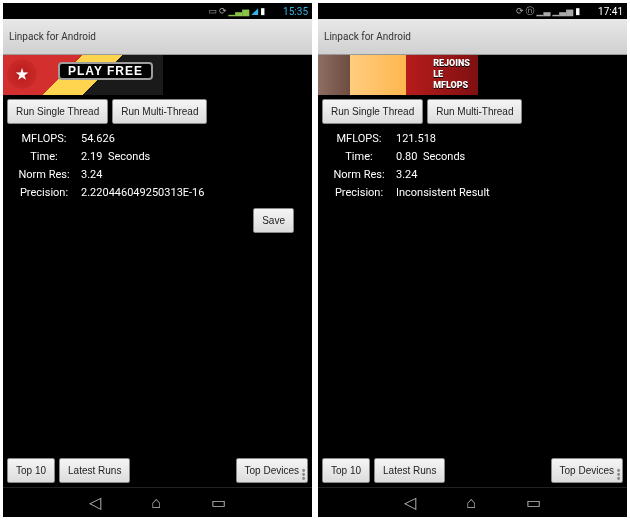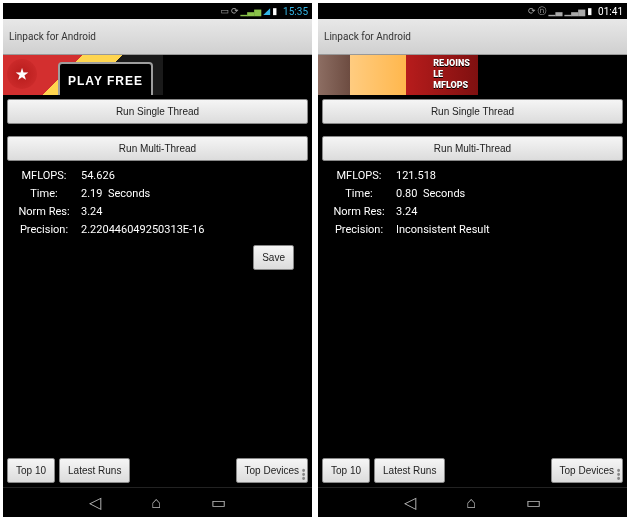--- a/index.html
+++ b/index.html
@@ -28,21 +28,21 @@
     align-items: center;
     gap: 2px;
     padding: 0 4px;
     font-size: 9px;
     color: #fff;
   }
   .statusbar .ico { color: #aaa; font-size: 9px; }
   .statusbar .sig { color: #8bc34a; }
   .statusbar .wifi { color: #33b5e5; }
   .statusbar .batt { color: #fff; }
-  .statusbar .time { margin-left: 4px; font-size: 10px; }
+  .statusbar .time { margin-left: 16px; font-size: 10px; }
   .titlebar {
     height: 36px;
     background: linear-gradient(#e8e8e8,#d0d0d0);
     border-bottom: 1px solid #999;
     display: flex;
     align-items: center;
     padding: 0 6px;
     font-size: 10px;
     color: #333;
   }
@@ -60,21 +60,21 @@
   .ad1 {
     background: linear-gradient(135deg,#d32f2f 40%,#ffd54f 40%,#ffd54f 60%,#1a1a1a 60%);
   }
   .ad1 .playbtn {
     position: absolute;
     left: 55px;
     top: 7px;
     background: #000;
     border: 2px solid #9e9e9e;
     border-radius: 4px;
-    padding: 10px 8px;
+    padding: 0 8px;
     font-size: 12px;
     letter-spacing: 1px;
     font-family: Impact, sans-serif;
   }
   .ad1 .star {
     position: absolute;
     left: 4px;
     top: 4px;
     width: 30px;
     height: 30px;
@@ -91,23 +91,22 @@
     top: 3px;
     font-size: 9px;
     line-height: 11px;
     text-align: left;
     font-weight: 900;
     color: #fff;
     text-shadow: 0 1px 0 #000;
   }
   .btnrow {
     display: flex;
-    gap: 12px;
+    gap: 4px;
     padding: 4px;
-    flex-direction: column;
   }
   .btn {
     background: linear-gradient(#f5f5f5,#dcdcdc);
     border: 1px solid #888;
     border-radius: 2px;
     padding: 6px 8px;
     font-size: 10px;
     color: #222;
     cursor: pointer;
   }
@@ -208,21 +207,21 @@
   </div>
 </div>
 
 <div class="phone">
   <div class="statusbar">
     <span class="ico">⟳</span>
     <span class="ico">ⓝ</span>
     <span class="ico">▁▃</span>
     <span class="ico">▁▃▅</span>
     <span class="ico batt">▮</span>
-    <span class="time">01:41</span>
+    <span class="time">17:41</span>
   </div>
   <div class="titlebar">
     <span>Linpack for Android</span>
   </div>
   <div class="adbanner ad2">
     <div class="txt">
       <div>REJOINS</div>
       <div>LE</div>
       <div>MFLOPS</div>
     </div>

